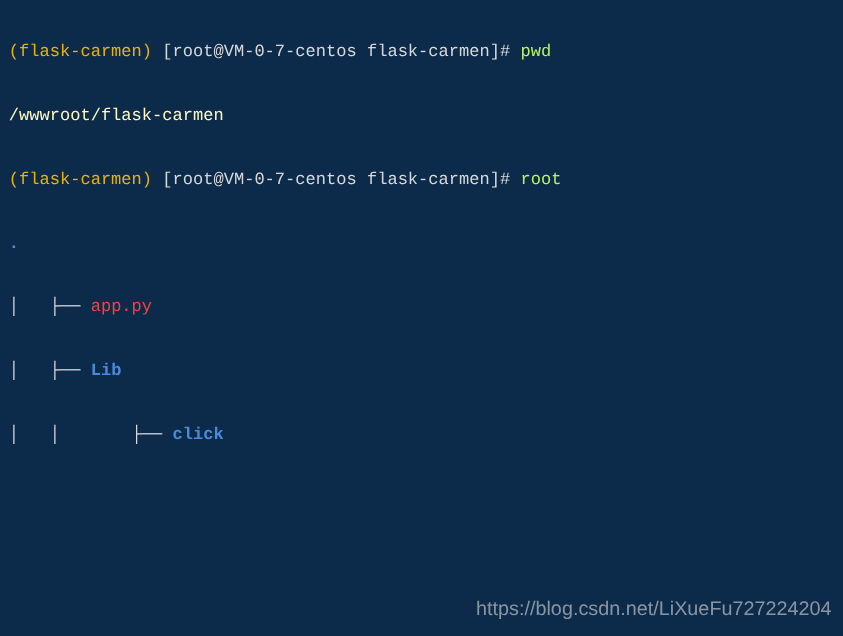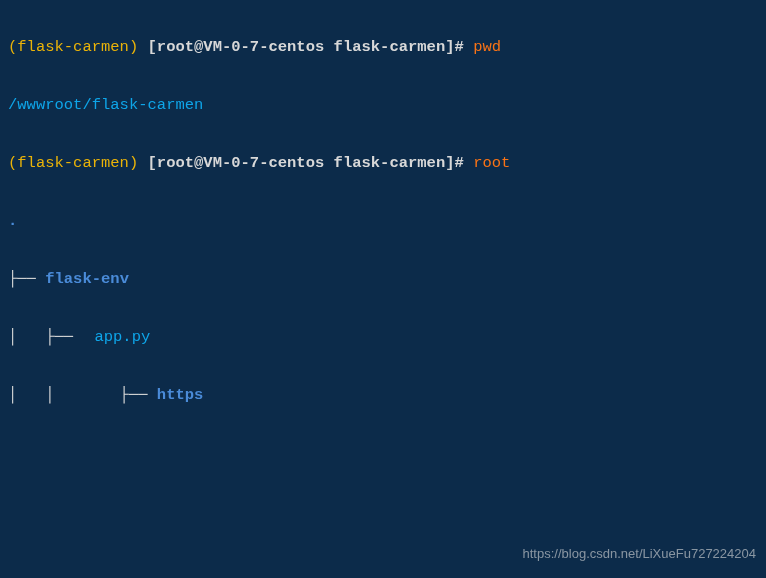--- a/index.html
+++ b/index.html
@@ -13,47 +13,47 @@
     line-height: 29px;
     color: #d8d8d8;
     overflow: hidden;
     position: relative;
   }
   .terminal {
     padding: 4px 8px 0 8px;
     white-space: pre;
   }
   .prompt-venv { color: #eab308; }
-  .prompt-user { color: #d8d8d8; font-weight: bold; }
-  .cmd { color: #f97316; font-family: Liberation Mono, monospace; }
-  .path-out { color: #0ea5e9; }
+  .prompt-user { color: #d8d8d8; }
+  .cmd { color: #bef264; font-family: Liberation Mono, monospace; }
+  .path-out { color: #fef9c3; }
   .dir { color: #4a8bd8; font-weight: bold; }
   .dot { color: #4a8bd8; font-weight: bold; }
   .connector { color: #d8d8d8; }
-  .file { color: #0ea5e9; margin-left: 12px; }
+  .file { color: #ef4444; }
   .watermark {
     position: absolute;
     right: 10px;
     bottom: 10px;
     color: rgba(220,220,220,0.6);
     font-family: Arial, sans-serif;
-    font-size: 13px;
+    font-size: 18px;
   }
 </style>
 </head>
 <body>
 
 <div class="terminal">
 <div><span class="prompt-venv">(flask-carmen)</span> <span class="prompt-user">[root@VM-0-7-centos flask-carmen]#</span> <span class="cmd">pwd</span></div>
 <div><span class="path-out">/wwwroot/flask-carmen</span></div>
 <div><span class="prompt-venv">(flask-carmen)</span> <span class="prompt-user">[root@VM-0-7-centos flask-carmen]#</span> <span class="cmd">root</span></div>
 <div><span class="dot">.</span></div>
-<div><span class="connector">├── </span><span class="dir">flask-env</span></div>
 <div><span class="connector">│   ├── </span><span class="file">app.py</span></div>
-<div><span class="connector">│   │       ├── </span><span class="dir">https</span></div>
+<div><span class="connector">│   ├── </span><span class="dir">Lib</span></div>
+<div><span class="connector">│   │       ├── </span><span class="dir">click</span></div>
 
 
 
 
 
 
 
 
 
 

